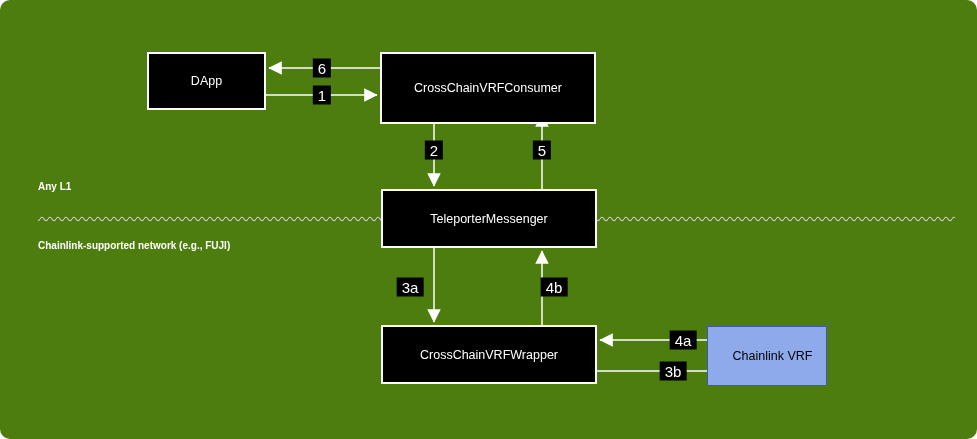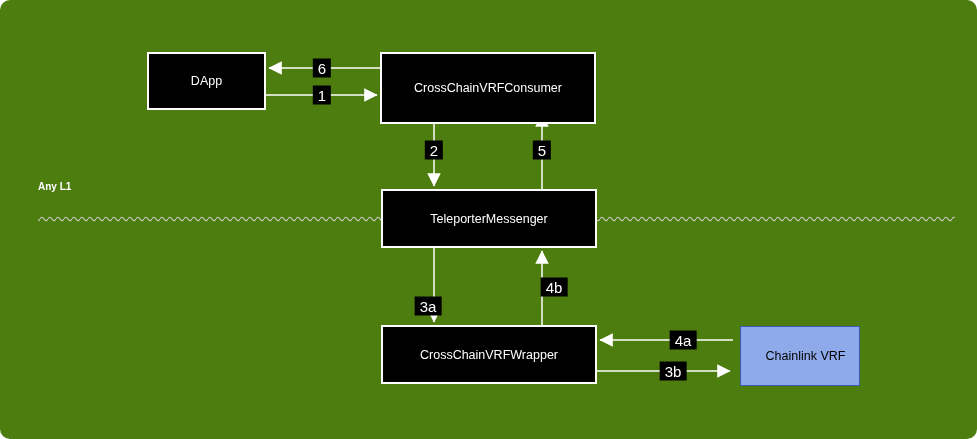--- a/index.html
+++ b/index.html
@@ -33,42 +33,42 @@
     border: 2px solid #ffffff;
     color: #ffffff;
     font-size: 12.5px;
     text-align: center;
   }
   .node-dapp      { left: 147px; top: 52px;  width: 119px; height: 58px; }
   .node-consumer  { left: 380px; top: 52px;  width: 216px; height: 72px; }
   .node-messenger { left: 381px; top: 189px; width: 216px; height: 59px; }
   .node-wrapper   { left: 381px; top: 325px; width: 216px; height: 59px; }
   .node-chainlink {
-    left: 740px; top: 326px; width: 120px; height: 60px;
+    left: 707px; top: 326px; width: 120px; height: 60px;
     background: #8FAAEB;
     border: 1px solid #3C5AB4;
     color: #000000;
     padding-left: 11px;
   }
   .edge-label {
     position: absolute;
     z-index: 3;
     transform: translate(-50%, -50%);
     background: #000000;
     color: #ffffff;
     font-size: 15px;
     line-height: 1;
     padding: 2px 5px;
     white-space: nowrap;
   }
   .el-6  { left: 322px; top: 68px; }
   .el-1  { left: 322px; top: 95px; }
   .el-2  { left: 434px; top: 150px; }
   .el-5  { left: 542px; top: 150px; }
-  .el-3a { left: 428px; top: 287px; margin-top: 19px; }
+  .el-3a { left: 410px; top: 287px; }
   .el-4b { left: 542px; top: 287px; margin-left: 12px; }
   .el-4a { left: 683px; top: 340px; text-align: right; }
   .el-3b { left: 673px; top: 371px; }
   .region-label {
     position: absolute;
     z-index: 3;
     left: 38px;
     color: #ffffff;
     font-size: 10px;
     font-weight: bold;
@@ -123,14 +123,15 @@
   <div class="edge-label el-6">6</div>
   <div class="edge-label el-1">1</div>
   <div class="edge-label el-2">2</div>
   <div class="edge-label el-5">5</div>
   <div class="edge-label el-3a">3a</div>
   <div class="edge-label el-4b">4b</div>
   <div class="edge-label el-4a">4a</div>
   <div class="edge-label el-3b">3b</div>
 
   <div class="region-label region-top">Any L1</div>
+  <div class="region-label region-bottom">Chainlink-supported network (e.g., FUJI)</div>
 
 </div>
 
 </body></html>

